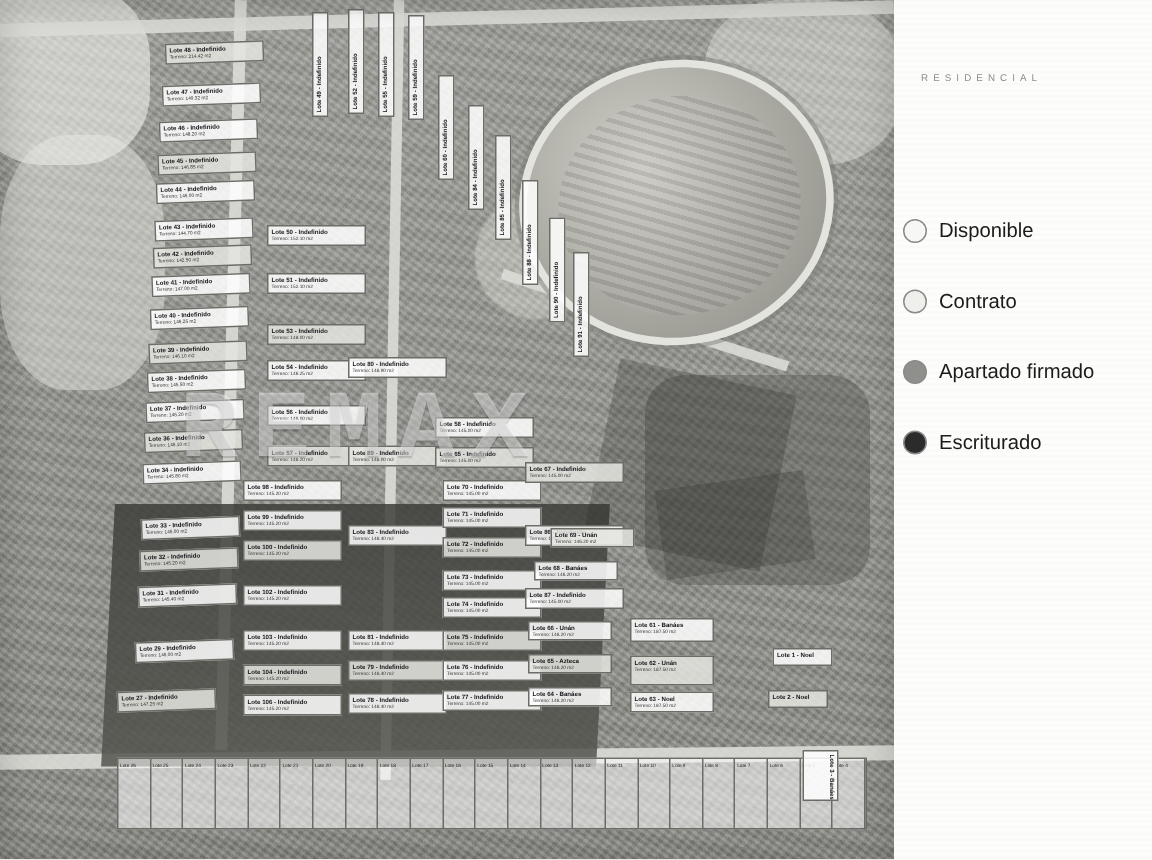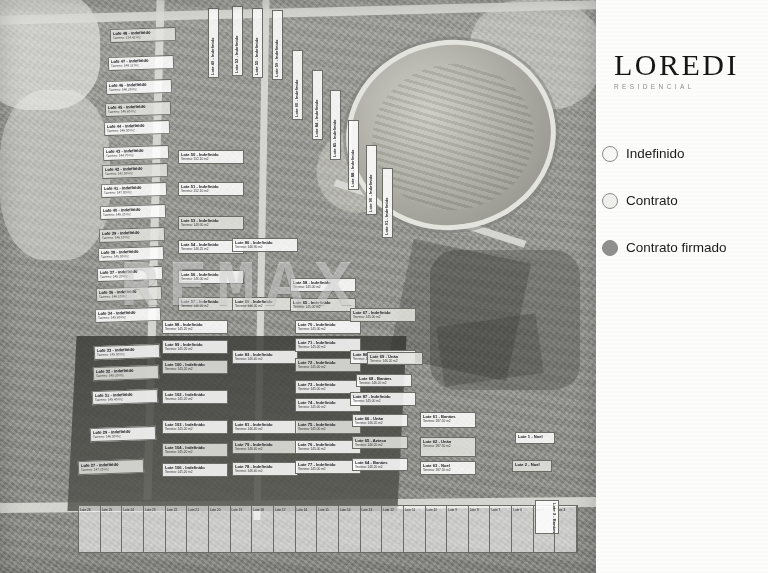--- a/index.html
+++ b/index.html
@@ -501,32 +501,35 @@
           <span class="t">Lote 91 - Indefinido</span>
         </div>
       </div>
 
     <div id="watermark">REMAX</div>
     <div id="page-edge"></div>
   </div>
 
   <div id="legend-panel">
     <div id="brand">
-      <div id="brand-title">LOREDI</div>
       <div id="brand-sub">RESIDENCIAL</div>
     </div>
     <div id="legend-list">
         <div class="legend-row">
           <span class="legend-dot" style="background: rgb(247, 247, 245);"></span>
-          <span class="legend-label">Indefinido</span>
+          <span class="legend-label">Disponible</span>
         </div>
         <div class="legend-row">
           <span class="legend-dot" style="background: rgb(239, 239, 236);"></span>
           <span class="legend-label">Contrato</span>
         </div>
         <div class="legend-row">
           <span class="legend-dot" style="background: rgb(143, 143, 140);"></span>
-          <span class="legend-label">Contrato firmado</span>
+          <span class="legend-label">Apartado firmado</span>
+        </div>
+        <div class="legend-row">
+          <span class="legend-dot" style="background: rgb(43, 43, 43);"></span>
+          <span class="legend-label">Escriturado</span>
         </div>
       </div>
   </div>
 
 </div>
 
 </body></html>

